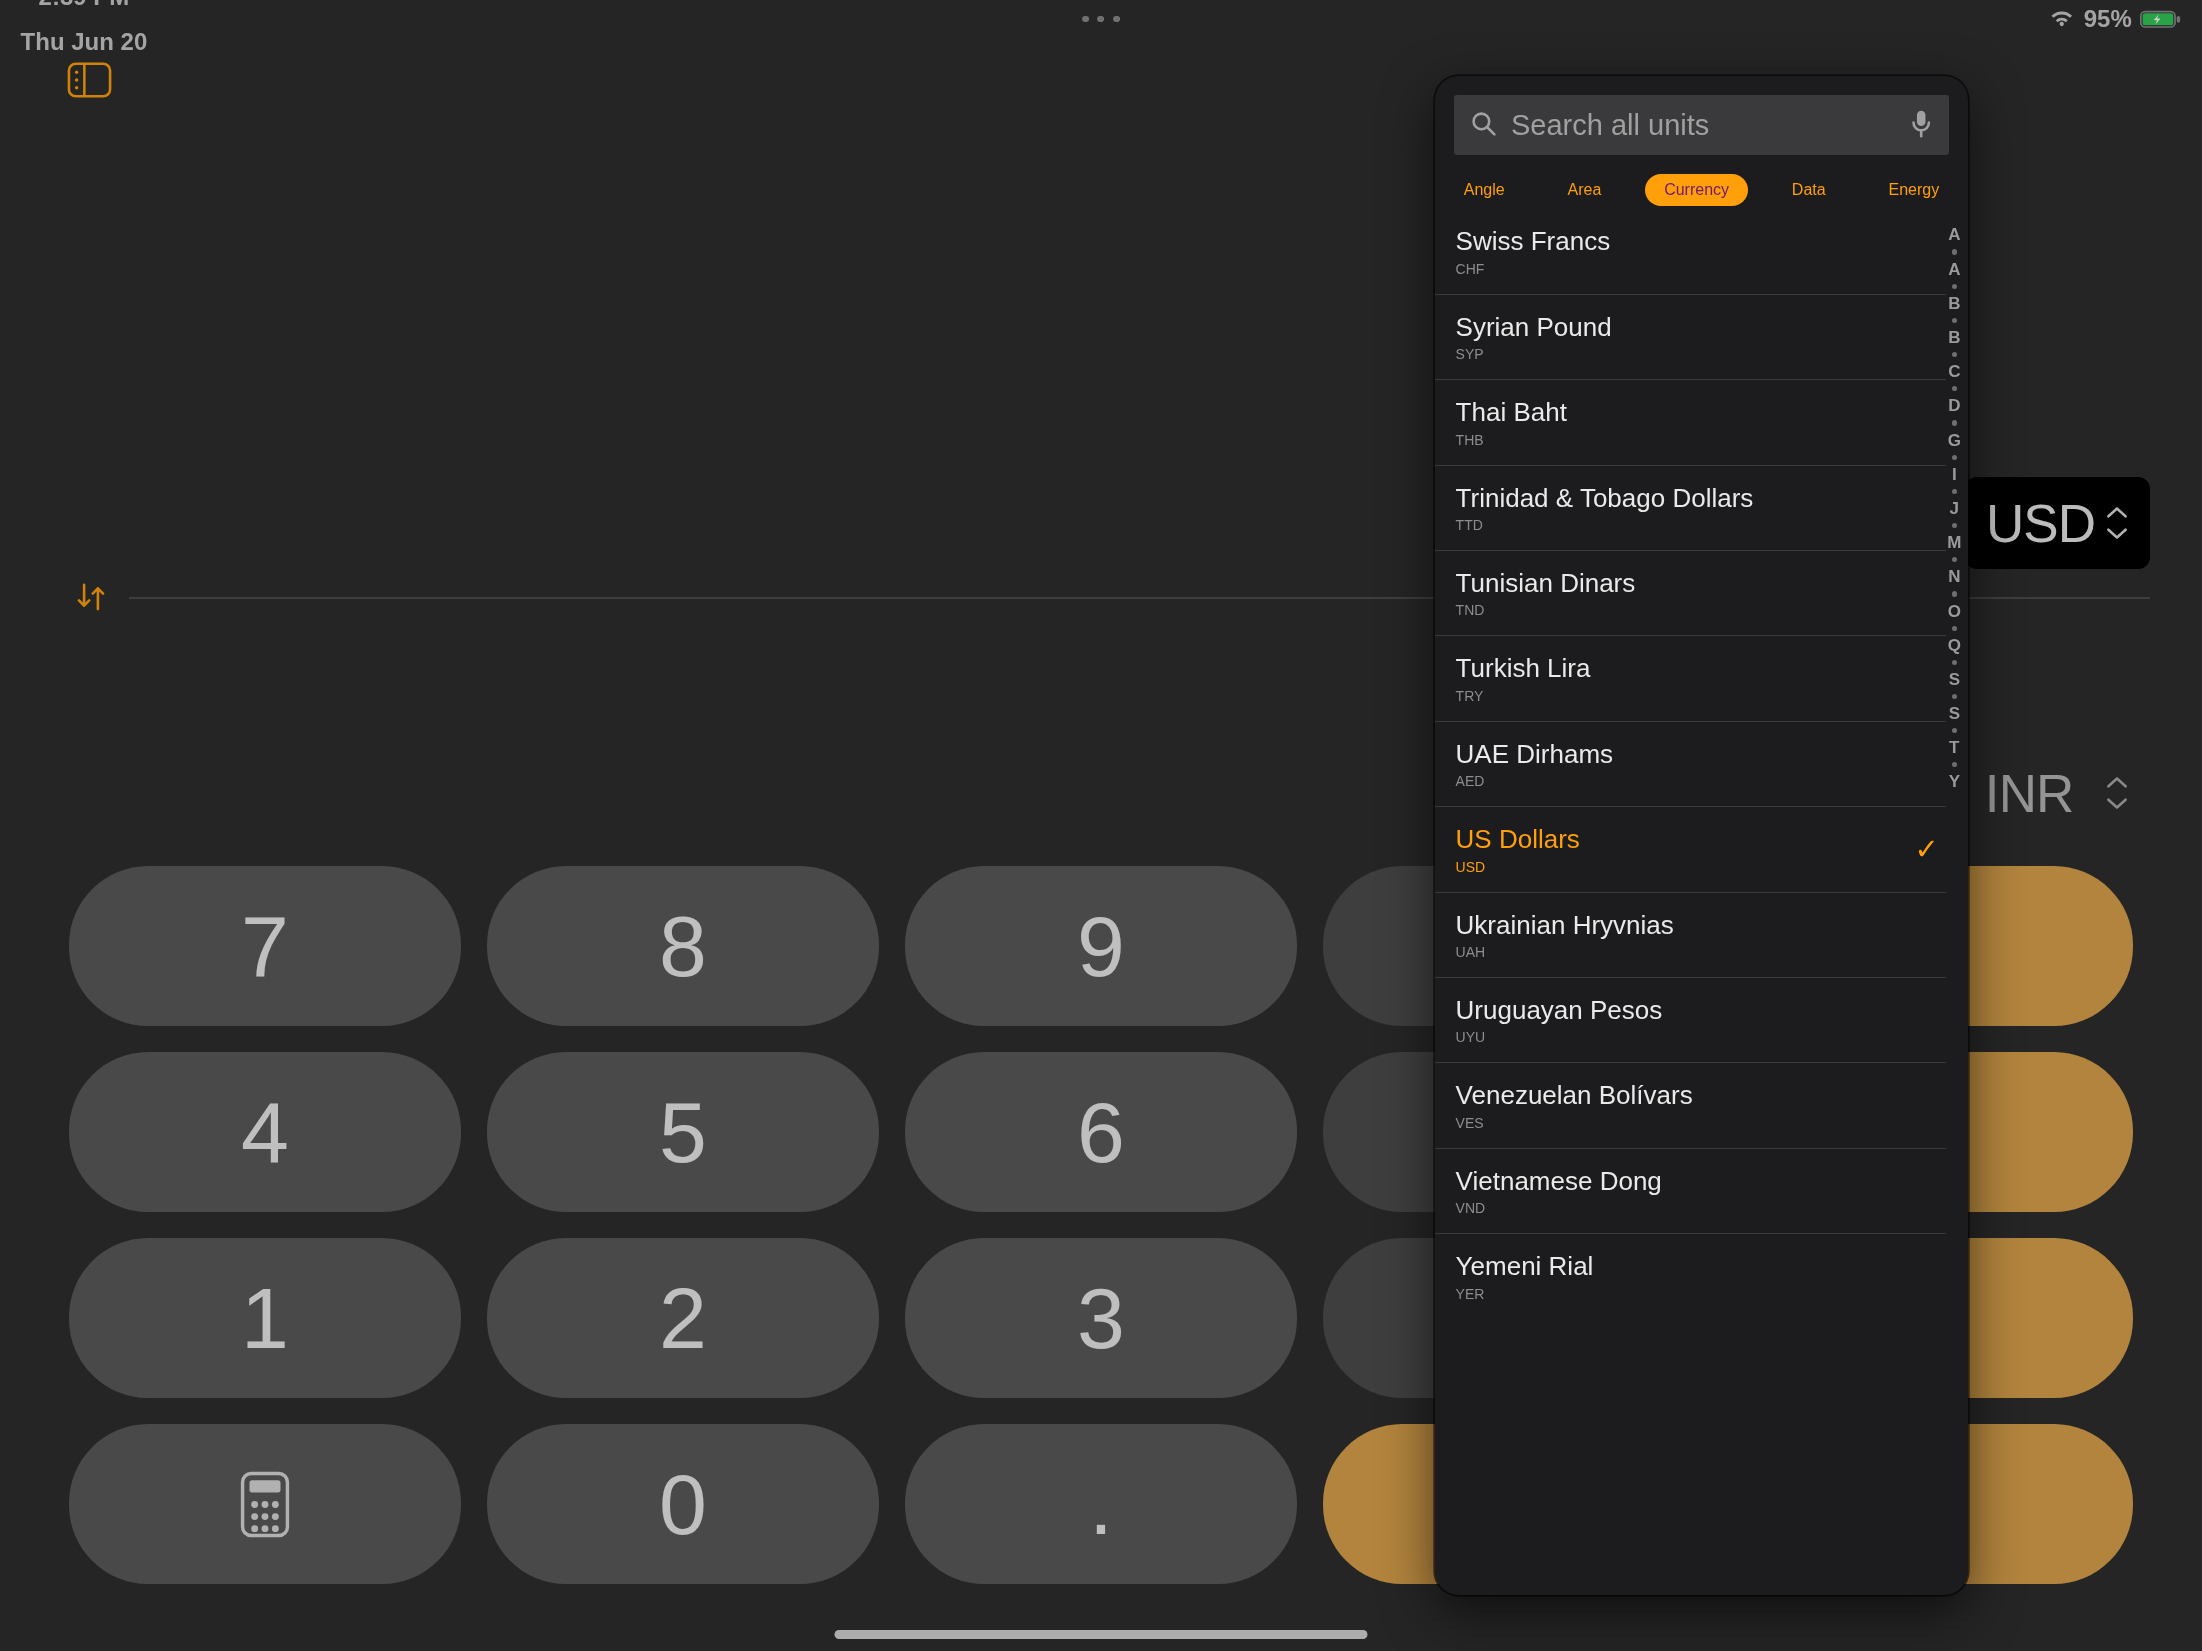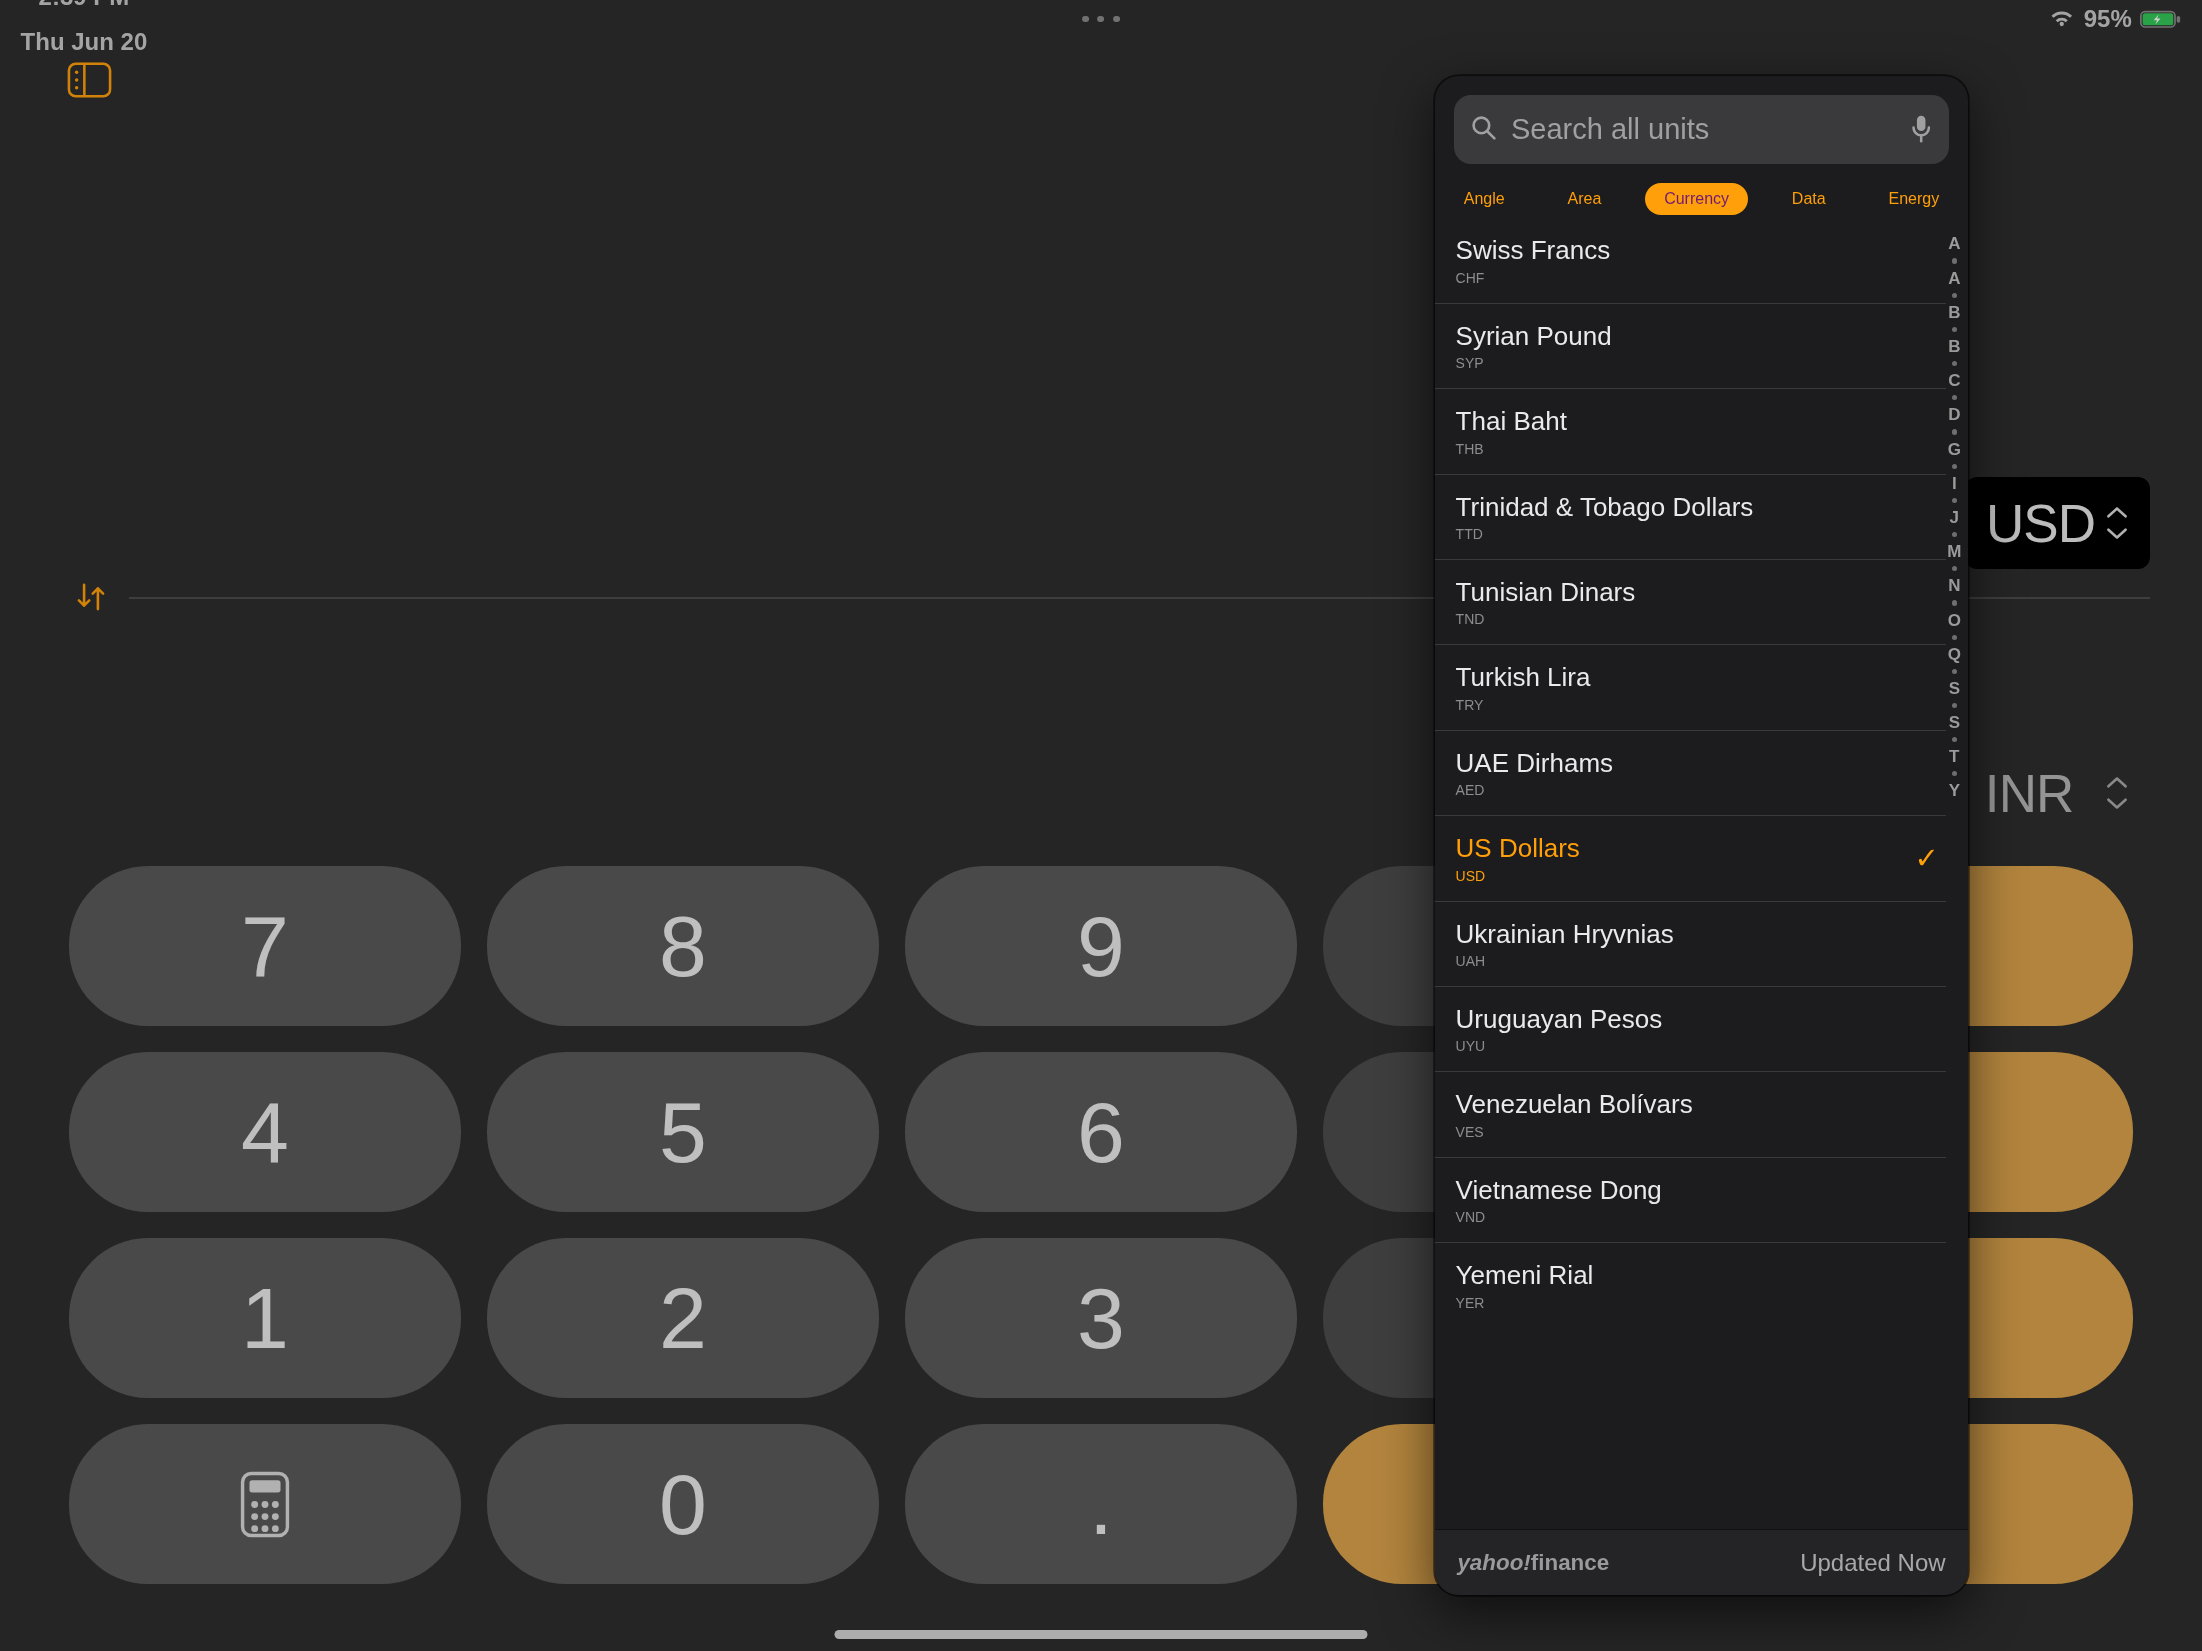--- a/index.html
+++ b/index.html
@@ -86,22 +86,22 @@
   .key .sym{font-size:86px;}
   .key.calc-icon svg{display:block;}
 
   
   .popover{
     position:absolute;top:76px;left:1435px;width:533px;height:1519px;
     background:var(--popover-bg);border-radius:24px;box-shadow:0 0 0 1.7px rgba(0,0,0,.6),0 17px 52px rgba(0,0,0,.6);
     display:flex;flex-direction:column;overflow:hidden;
   }
   .popover .search{
-    margin:19px 19px 0 19px;background:var(--search-bg);border-radius:17px;
-    height:69px;display:flex;align-items:center;padding:0 17px;gap:12px;
+    margin:19px 19px 0 19px;background:var(--search-bg);border-radius:3px;
+    height:60px;display:flex;align-items:center;padding:0 17px;gap:12px;
   }
   .popover .search input{
     flex:1;background:transparent;border:none;outline:none;color:#ddd;font-size:29px;
   }
   .popover .search input::placeholder{color:#a0a0a0;}
   .tabs{
     display:flex;gap:22.4px;padding:19px 8.6px 15.5px 8.6px;justify-content:space-around;align-items:center;
   }
   .tab{
     font-size:16px;font-weight:500;color:var(--orange);padding:6.9px 19px;border-radius:26px;
@@ -444,23 +444,17 @@
           <div class="ix">S</div>
           <div class="ixd"></div>
           <div class="ix">S</div>
           <div class="ixd"></div>
           <div class="ix">T</div>
           <div class="ixd"></div>
           <div class="ix">Y</div>
         </div>
     </div>
 
-    <div class="footer">
-      <span class="brand">
-        <span>yahoo!</span><b>finance</b>
-      </span>
-      <span class="updated">Updated Now</span>
-    </div>
   </div>
 
   <div class="home-ind"></div>
 </div>
 
 
 </body></html>

